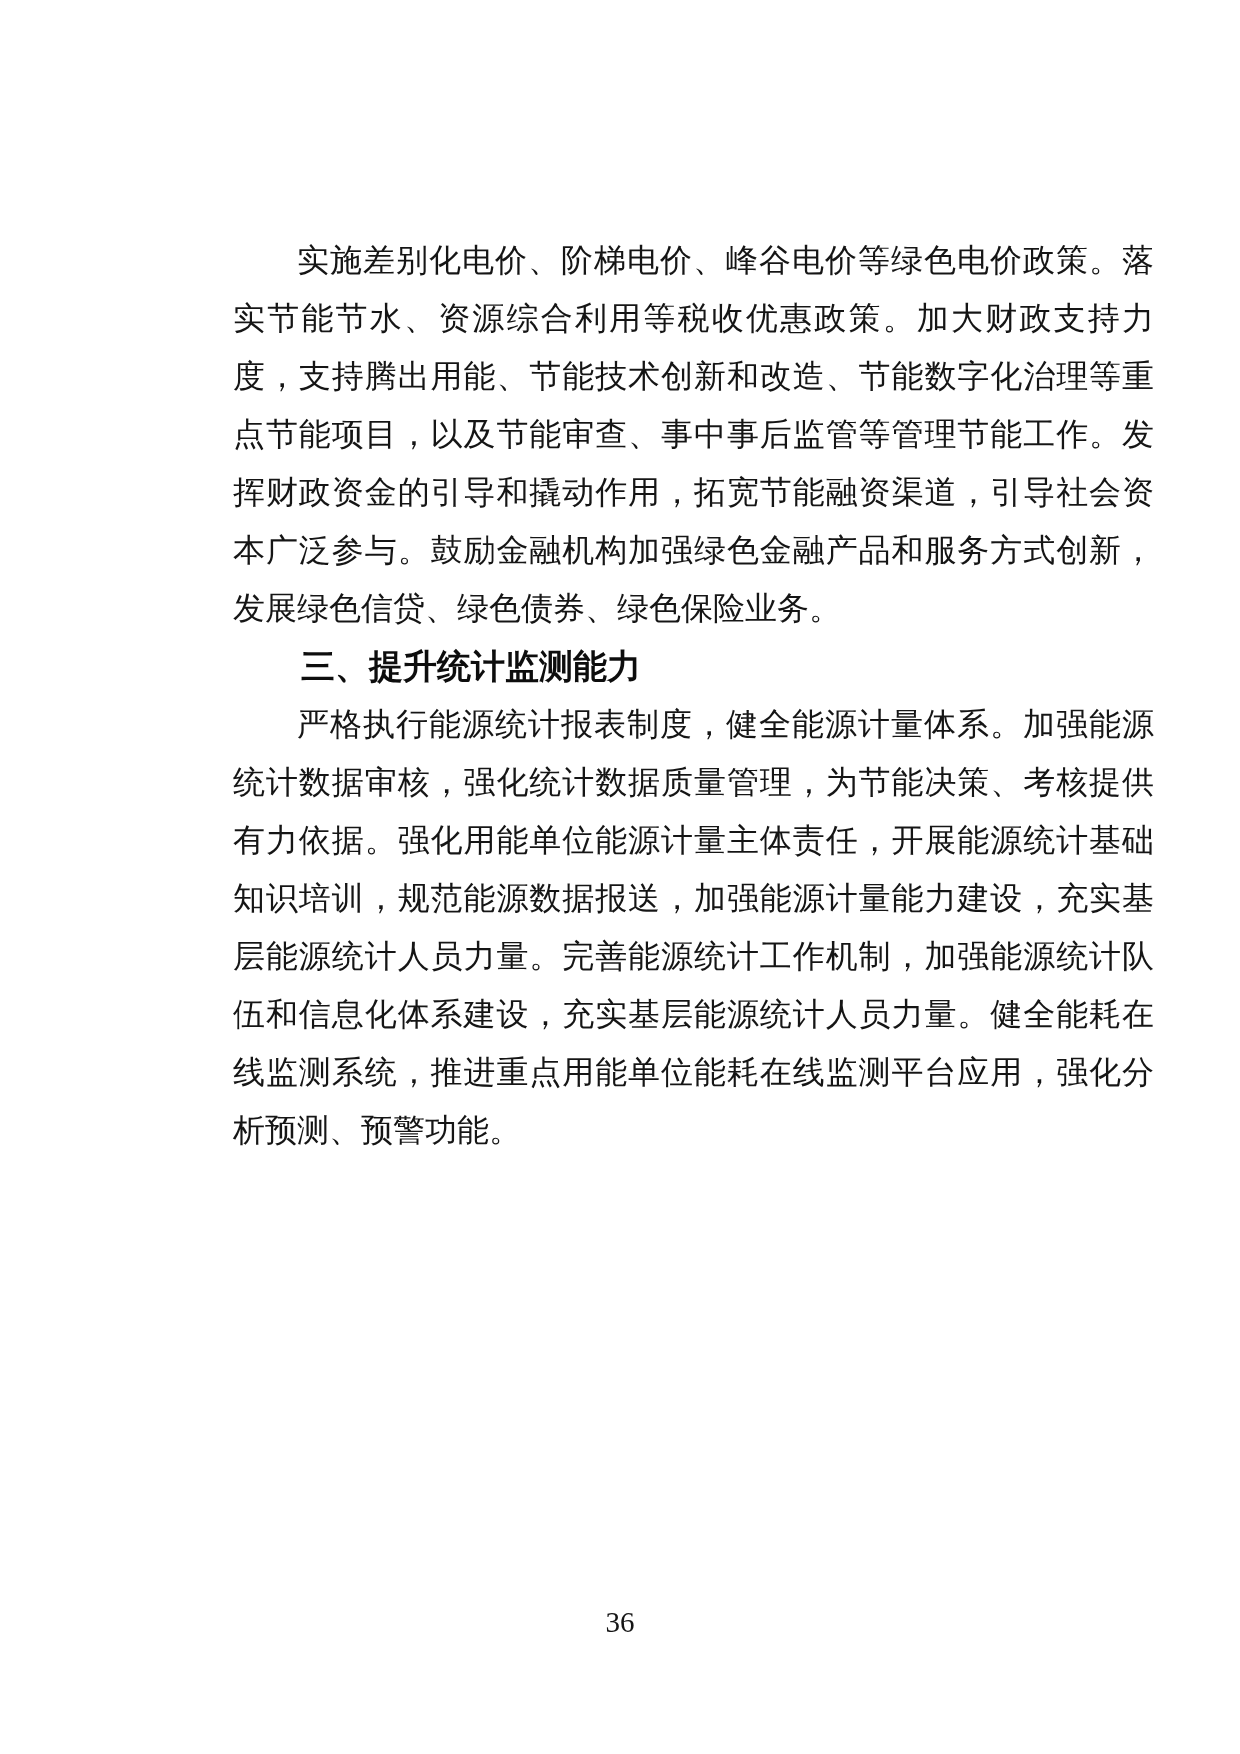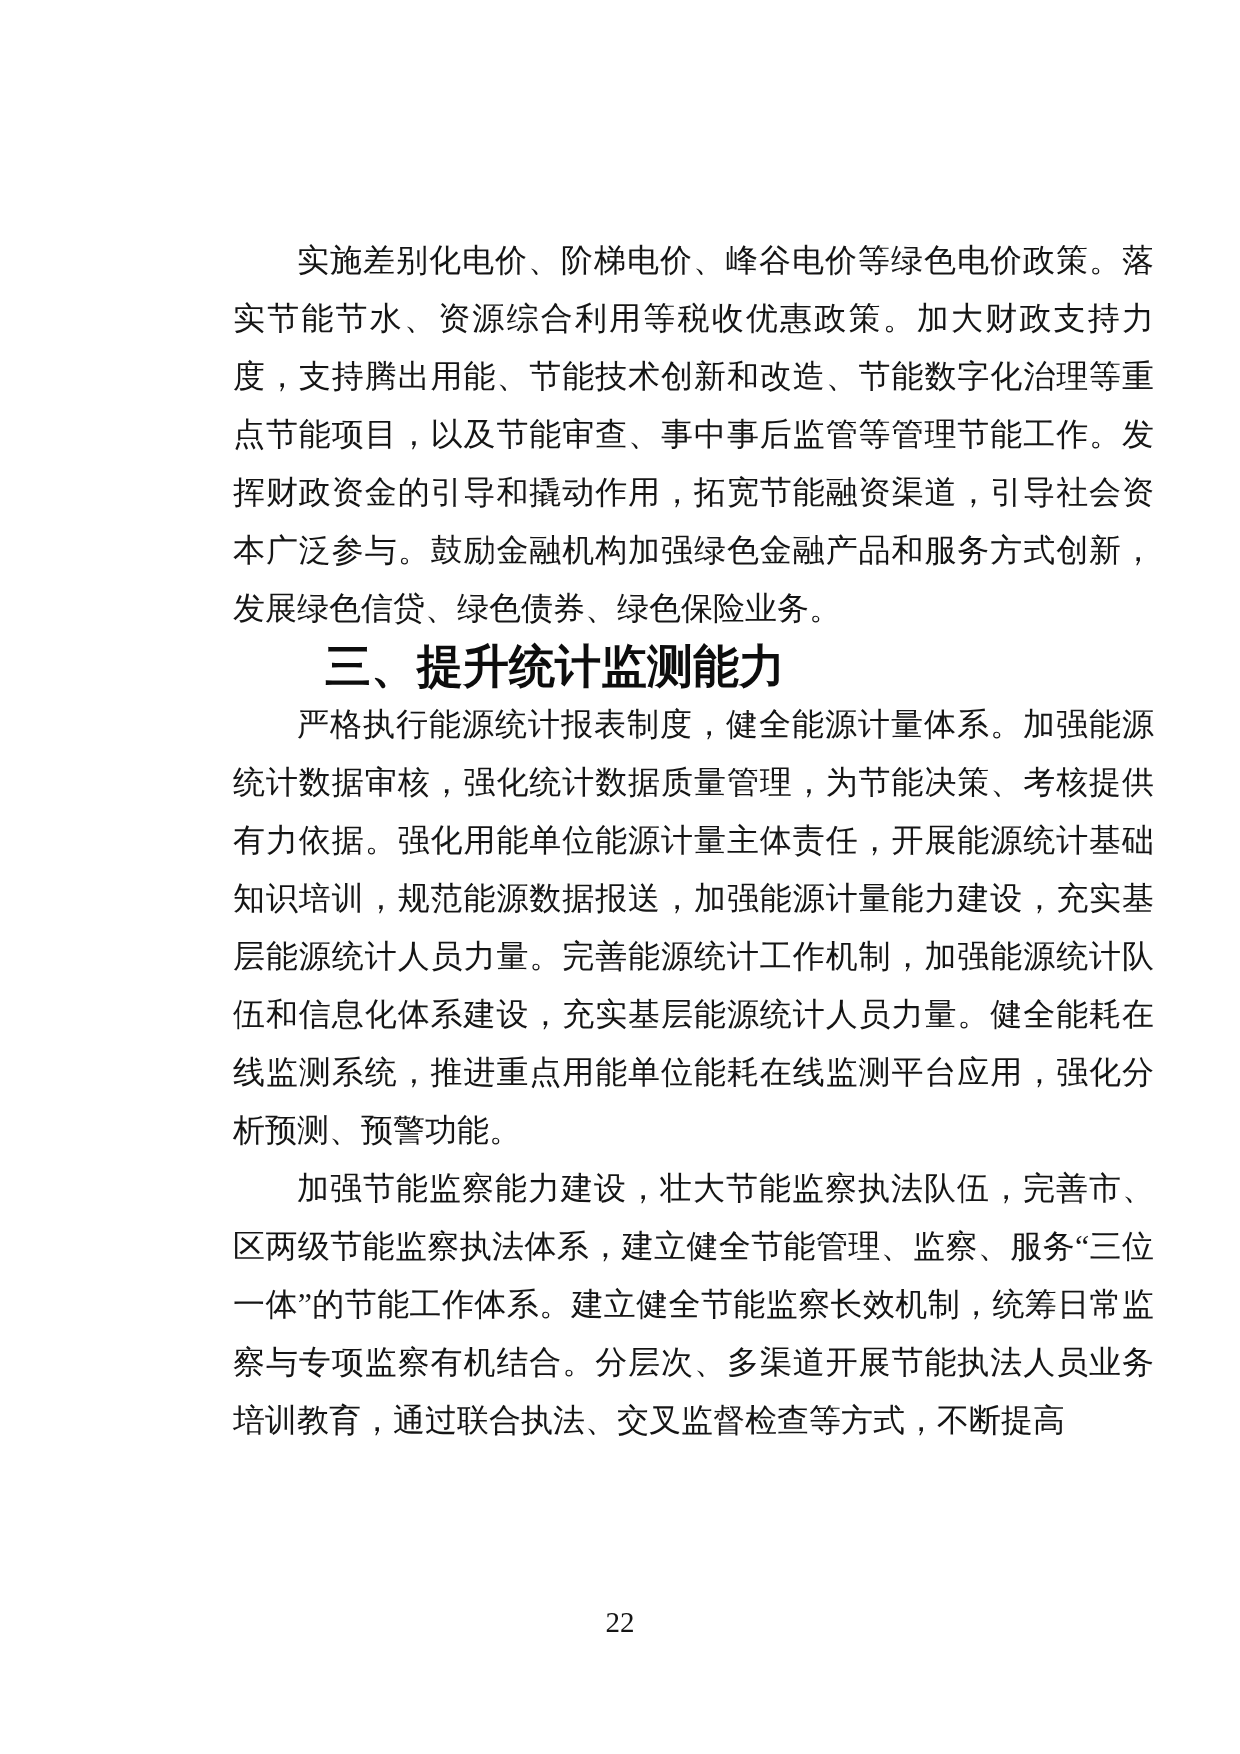--- a/index.html
+++ b/index.html
@@ -29,21 +29,21 @@
   }
   p.body-para {
     margin: 0;
     text-indent: 2em;
   }
   h2.section-heading {
     margin: 0;
     text-indent: 2em;
     font-family: "Liberation Sans", "DejaVu Sans", sans-serif;
     font-weight: 700;
-    font-size: 46px;
+    font-size: 34px;
     line-height: 58px;
     color: #0d0d0d;
     text-align: left;
   }
   .footer {
     position: absolute;
     left: 0;
     right: 0;
     top: 1598px;
     text-align: center;
@@ -53,16 +53,15 @@
   }
 </style>
 </head>
 <body>
 
 <div class="doc-page">
   <div class="content">
     <p class="body-para">实施差别化电价、阶梯电价、峰谷电价等绿色电价政策。落实节能节水、资源综合利用等税收优惠政策。加大财政支持力度，支持腾出用能、节能技术创新和改造、节能数字化治理等重点节能项目，以及节能审查、事中事后监管等管理节能工作。发挥财政资金的引导和撬动作用，拓宽节能融资渠道，引导社会资本广泛参与。鼓励金融机构加强绿色金融产品和服务方式创新，发展绿色信贷、绿色债券、绿色保险业务。</p>
     <h2 class="section-heading">三、提升统计监测能力</h2>
     <p class="body-para">严格执行能源统计报表制度，健全能源计量体系。加强能源统计数据审核，强化统计数据质量管理，为节能决策、考核提供有力依据。强化用能单位能源计量主体责任，开展能源统计基础知识培训，规范能源数据报送，加强能源计量能力建设，充实基层能源统计人员力量。完善能源统计工作机制，加强能源统计队伍和信息化体系建设，充实基层能源统计人员力量。健全能耗在线监测系统，推进重点用能单位能耗在线监测平台应用，强化分析预测、预警功能。</p>
-    <p class="body-para">加强节能监察能力建设，壮大节能监察执法队伍，完善市、区两级节能监察执法体系，建立健全节能管理、监察、服务“三位一体”的节能工作体系。建立健全节能监察长效机制，统筹日常监察与专项监察有机结合。分层次、多渠道开展节能执法人员业务培训教育，通过联合执法、交叉监督检查等方式，不断提高</p>
   </div>
-  <div class="footer">22</div>
+  <div class="footer">36</div>
 </div>
 
 </body></html>

